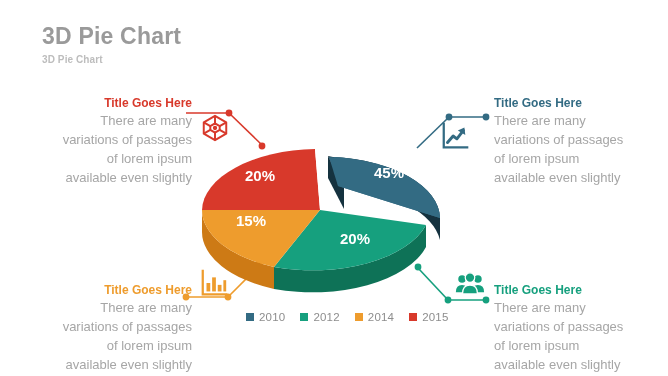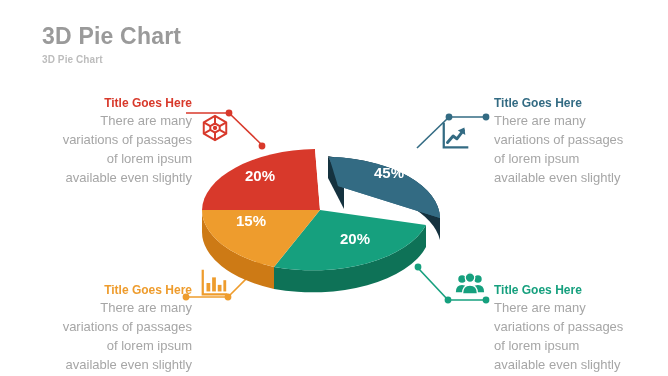--- a/index.html
+++ b/index.html
@@ -296,14 +296,32 @@
 
       <path d="M 142 82 L 137 21 L 146 21 Z" fill="#ffffff"></path>
 
       <text class="slice-label" x="211" y="50" text-anchor="middle">45%</text>
       <text class="slice-label" x="177" y="116" text-anchor="middle">20%</text>
       <text class="slice-label" x="73" y="98" text-anchor="middle">15%</text>
       <text class="slice-label" x="82" y="53" text-anchor="middle">20%</text>
     </svg>
   </div>
 
+  <div id="legend">
+    <div class="legend-item">
+      <span class="legend-swatch" style="background:#336B83"></span>
+      <span class="legend-text">2010</span>
+    </div>
+    <div class="legend-item">
+      <span class="legend-swatch" style="background:#16A07E"></span>
+      <span class="legend-text">2012</span>
+    </div>
+    <div class="legend-item">
+      <span class="legend-swatch" style="background:#EE9C2D"></span>
+      <span class="legend-text">2014</span>
+    </div>
+    <div class="legend-item">
+      <span class="legend-swatch" style="background:#D8392B"></span>
+      <span class="legend-text">2015</span>
+    </div>
+  </div>
 
 </div>
 
 </body></html>

